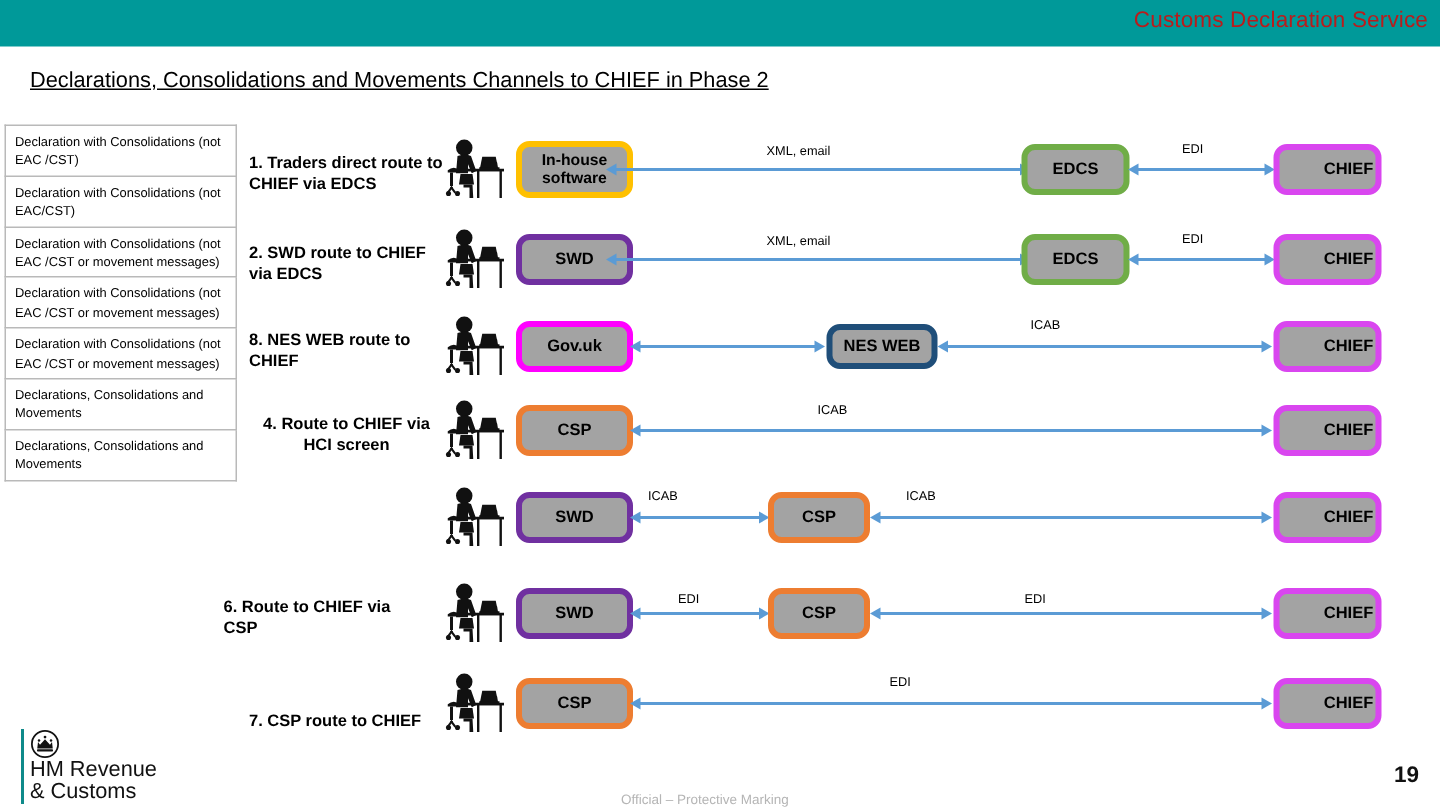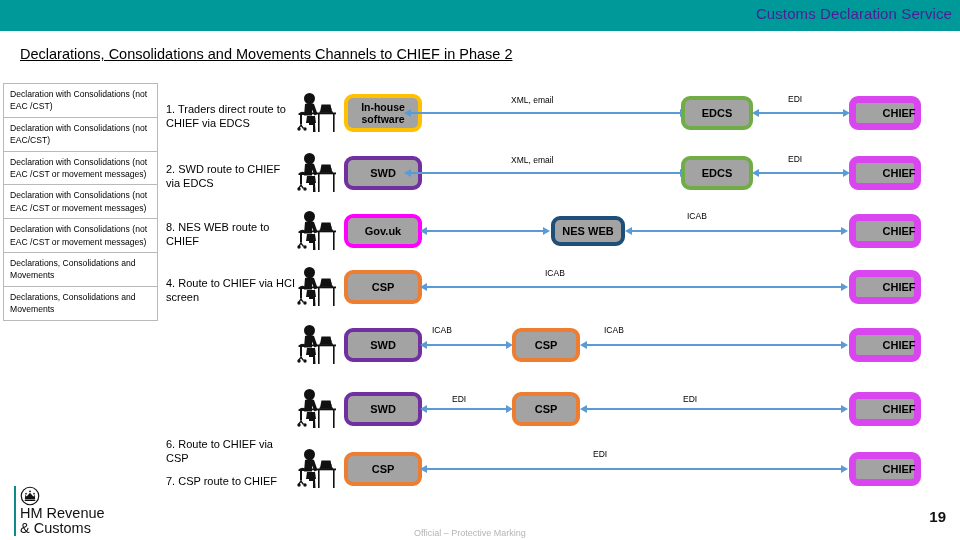--- a/index.html
+++ b/index.html
@@ -10,21 +10,21 @@
     overflow:hidden;
     position:relative;
   }
   
   #header-bar{
     position:absolute;left:0;top:0;width:960px;height:31px;
     background:#009999;
   }
   #header-title{
     position:absolute;right:8px;top:5px;
-    color:#4c1d95;font-size:15px;font-weight:400;
+    color:#b91c1c;font-size:15px;font-weight:400;
     letter-spacing:.1px;white-space:nowrap;
   }
   
   #slide-title{
     position:absolute;left:20px;top:46px;
     font-size:14.5px;color:#000;font-weight:400;
     text-decoration:underline;white-space:nowrap;
   }
   
   #channel-table{
@@ -34,40 +34,40 @@
   #channel-table td{
     border:1px solid #b9b9b9;
     font-size:8.6px;line-height:12.4px;
     padding:4px 5px 4px 6px;
     color:#000;vertical-align:top;
     font-weight:400;
   }
   
   .row{position:absolute;left:0;width:960px;height:60px;}
   .route-label{
-    position:absolute;font-size:11px;font-weight:normal;color:#000;
+    position:absolute;font-size:11px;font-weight:bold;color:#000;
     line-height:13.5px;white-space:pre-line;
   }
   
   .desk-icon{position:absolute;width:42px;height:44px;}
   
   .node{
     position:absolute;box-sizing:border-box;
     background:#a3a3a3;border-radius:9px;
     display:flex;align-items:center;justify-content:center;
     text-align:center;font-weight:bold;color:#000;
     line-height:12px;
   }
   .node.yellow{border:4px solid #FFC000;}
   .node.purple{border:4px solid #7030A0;}
   .node.magenta{border:4px solid #FF00FF;}
   .node.orange{border:4px solid #ED7D31;}
   .node.green{border:4px solid #70AD47;}
   .node.navy{border:4px solid #1F4E79;}
-  .node.grey{border:7px solid #d946ef;padding-left:28px;}
+  .node.grey{border:4px solid #d946ef;padding-left:28px;}
   
   .conn{position:absolute;height:2px;background:#5B9BD5;}
   .arrow{position:absolute;width:0;height:0;
     border-top:4.5px solid transparent;border-bottom:4.5px solid transparent;}
   .arrow.left{border-right:7px solid #5B9BD5;}
   .arrow.right{border-left:7px solid #5B9BD5;}
   .conn-label{
     position:absolute;font-size:8.5px;color:#000;white-space:nowrap;
   }
   #hmrc-rule{position:absolute;left:14px;top:486px;width:2px;height:50px;background:#0E8A8A;}
@@ -236,21 +236,21 @@
   <div class="conn" style="left:631px;top:29px;width:212px;"></div>
   <div class="arrow left" style="left:625px;top:25.5px;"></div>
   <div class="arrow right" style="left:841px;top:25.5px;"></div>
   <div class="conn-label" style="left:687px;top:10px;">ICAB</div>
   <div class="node grey" style="left:849px;top:13px;width:72px;height:34px;font-size:11px;">
     <span>CHIEF</span>
   </div>
 </div>
 
 <div class="row" id="row-4" style="top:257px;">
-  <div class="route-label" style="left:166px;top:20px;width:130px;">4. Route to CHIEF via HCI screen</div>
+  <div class="route-label" style="left:166px;top:20px;width:130px;text-align:center;">4. Route to CHIEF via HCI screen</div>
   <svg class="desk-icon" style="left:296px;top:8px;" viewBox="0 0 42 44">
     <g fill="#111111">
       <circle cx="13.5" cy="7.5" r="5.5"></circle>
       <path d="M9 13 q5.5 -2 9 0 l3.5 10 -3 1.5 -2.5 -6 0 6 -8 0 z"></path>
       <path d="M11 25 l8 0 1 7 -10 0 z"></path>
       <path d="M13 32 l6 0 0.5 9 -2.5 0 0 -7 -4 0 z"></path>
       <rect x="4" y="24" width="2" height="9"></rect>
       <path d="M2.5 22.5 q4 -3.5 8 0 l0 1.5 -8 0 z"></path>
       <circle cx="3" cy="38" r="1.7"></circle>
         <circle cx="9" cy="38" r="1.7"></circle>
@@ -310,21 +310,21 @@
   <div class="conn" style="left:586px;top:29px;width:257px;"></div>
   <div class="arrow left" style="left:580px;top:25.5px;"></div>
   <div class="arrow right" style="left:841px;top:25.5px;"></div>
   <div class="conn-label" style="left:604px;top:10px;">ICAB</div>
   <div class="node grey" style="left:849px;top:13px;width:72px;height:34px;font-size:11px;">
     <span>CHIEF</span>
   </div>
 </div>
 
 <div class="row" id="row-6" style="top:379px;">
-  <div class="route-label" style="left:166px;top:20px;width:130px;margin-top:39px;">6. Route to CHIEF via CSP</div>
+  <div class="route-label" style="left:149px;top:20px;width:130px;">6. Route to CHIEF via CSP</div>
   <svg class="desk-icon" style="left:296px;top:8px;" viewBox="0 0 42 44">
     <g fill="#111111">
       <circle cx="13.5" cy="7.5" r="5.5"></circle>
       <path d="M9 13 q5.5 -2 9 0 l3.5 10 -3 1.5 -2.5 -6 0 6 -8 0 z"></path>
       <path d="M11 25 l8 0 1 7 -10 0 z"></path>
       <path d="M13 32 l6 0 0.5 9 -2.5 0 0 -7 -4 0 z"></path>
       <rect x="4" y="24" width="2" height="9"></rect>
       <path d="M2.5 22.5 q4 -3.5 8 0 l0 1.5 -8 0 z"></path>
       <circle cx="3" cy="38" r="1.7"></circle>
         <circle cx="9" cy="38" r="1.7"></circle>

